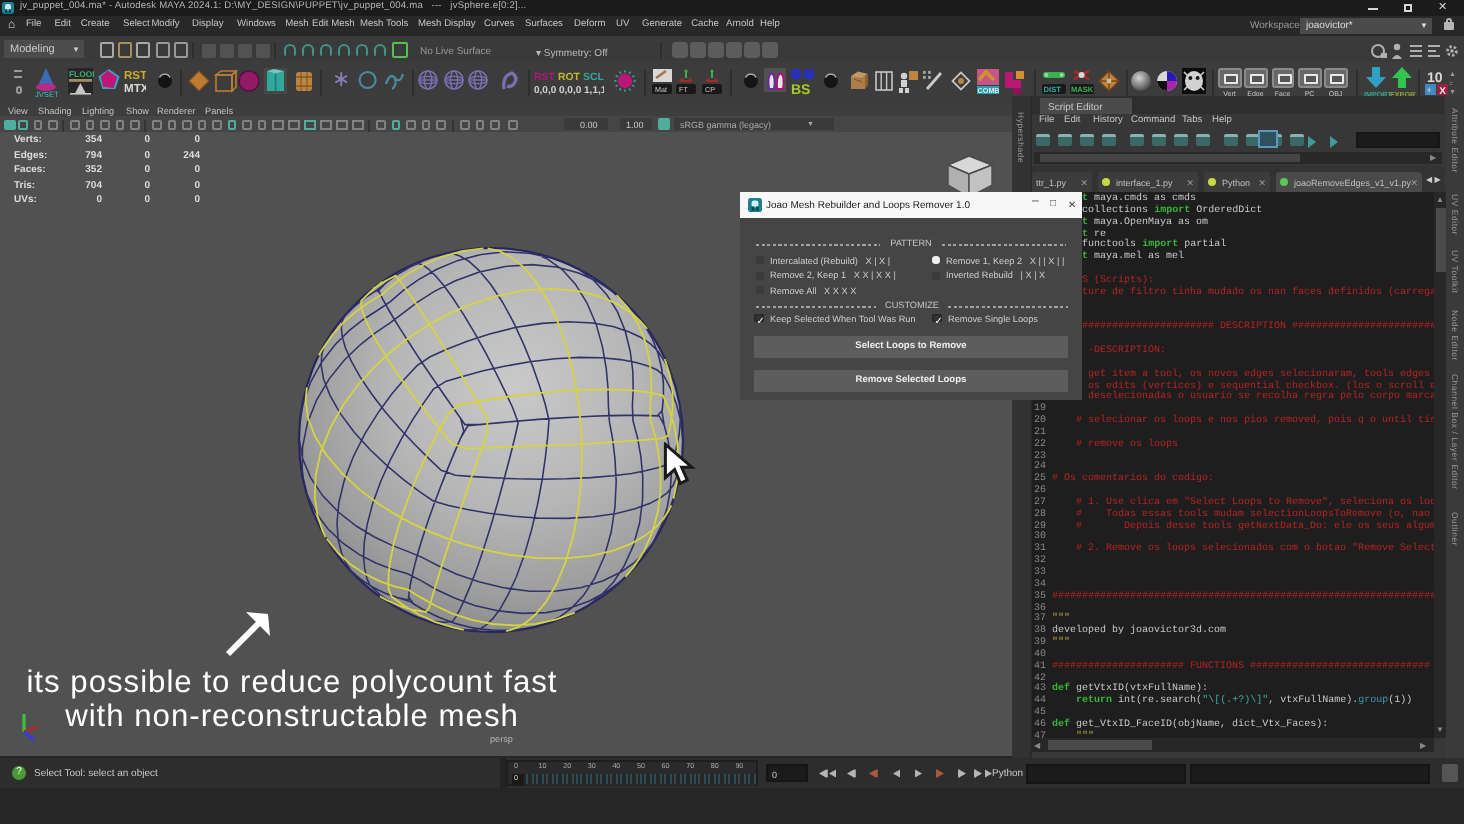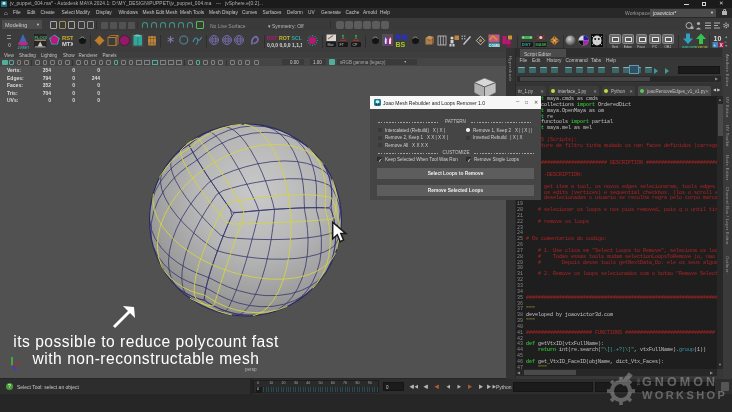--- a/index.html
+++ b/index.html
@@ -849,37 +849,14 @@
         <div class="abs" style="left:104px;top:48px">Remove Single Loops</div>
   <div class="btn" style="top:58.5px"><span style="position:relative;top:3px">Select Loops to Remove</span></div>
   <div class="btn" style="top:75.5px"><span style="position:relative;top:3px">Remove Selected Loops</span></div>
  </div>
 </div>
 
 <svg class="abs" style="left:331px;top:221px" width="18" height="23">
       <polygon points="1.7,1.2 1.7,17.8 6.3,13.8 9.2,20.7 12.6,19 9.8,12.6 14.9,12.6" fill="#fff" stroke="#1a1a1a" stroke-width="1.5"></polygon>
     </svg>
 
-<div class="abs" id="wm">
- <svg width="137" height="40" viewBox="0 0 137 40">
-  <g fill="#cfcfcf">
-   <g transform="translate(25,19)">
-    <circle r="9" fill="none" stroke="#cfcfcf" stroke-width="4"></circle>
-    <g>
-     <rect x="-1.8" y="-14" width="3.6" height="5"></rect>
-              <rect x="-1.8" y="9" width="3.6" height="5"></rect>
-     <rect x="-14" y="-1.8" width="5" height="3.6"></rect>
-              <rect x="9" y="-1.8" width="5" height="3.6"></rect>
-     <rect x="-1.8" y="-14" width="3.6" height="5" transform="rotate(45)"></rect>
-              <rect x="-1.8" y="9" width="3.6" height="5" transform="rotate(45)"></rect>
-     <rect x="-14" y="-1.8" width="5" height="3.6" transform="rotate(45)"></rect>
-              <rect x="9" y="-1.8" width="5" height="3.6" transform="rotate(45)"></rect>
-    </g>
-   </g>
-   <rect x="28" y="0" width="5" height="14" transform="rotate(38 30 7)"></rect>
-  </g>
-  <text x="46" y="14" font-family="Liberation Sans" font-weight="bold" font-size="12.5" letter-spacing="3.1" fill="#cfcfcf">GNOMON</text>
-  <text x="46" y="27" font-family="Liberation Sans" font-weight="bold" font-size="11" letter-spacing="2.4" fill="#cfcfcf">WORKSHOP</text>
-  <text x="43.5" y="14" font-size="4" fill="#cfcfcf" transform="rotate(-90 43.5 14)">THE</text>
- </svg>
+
 </div>
 
-</div>
-
 </body></html>

